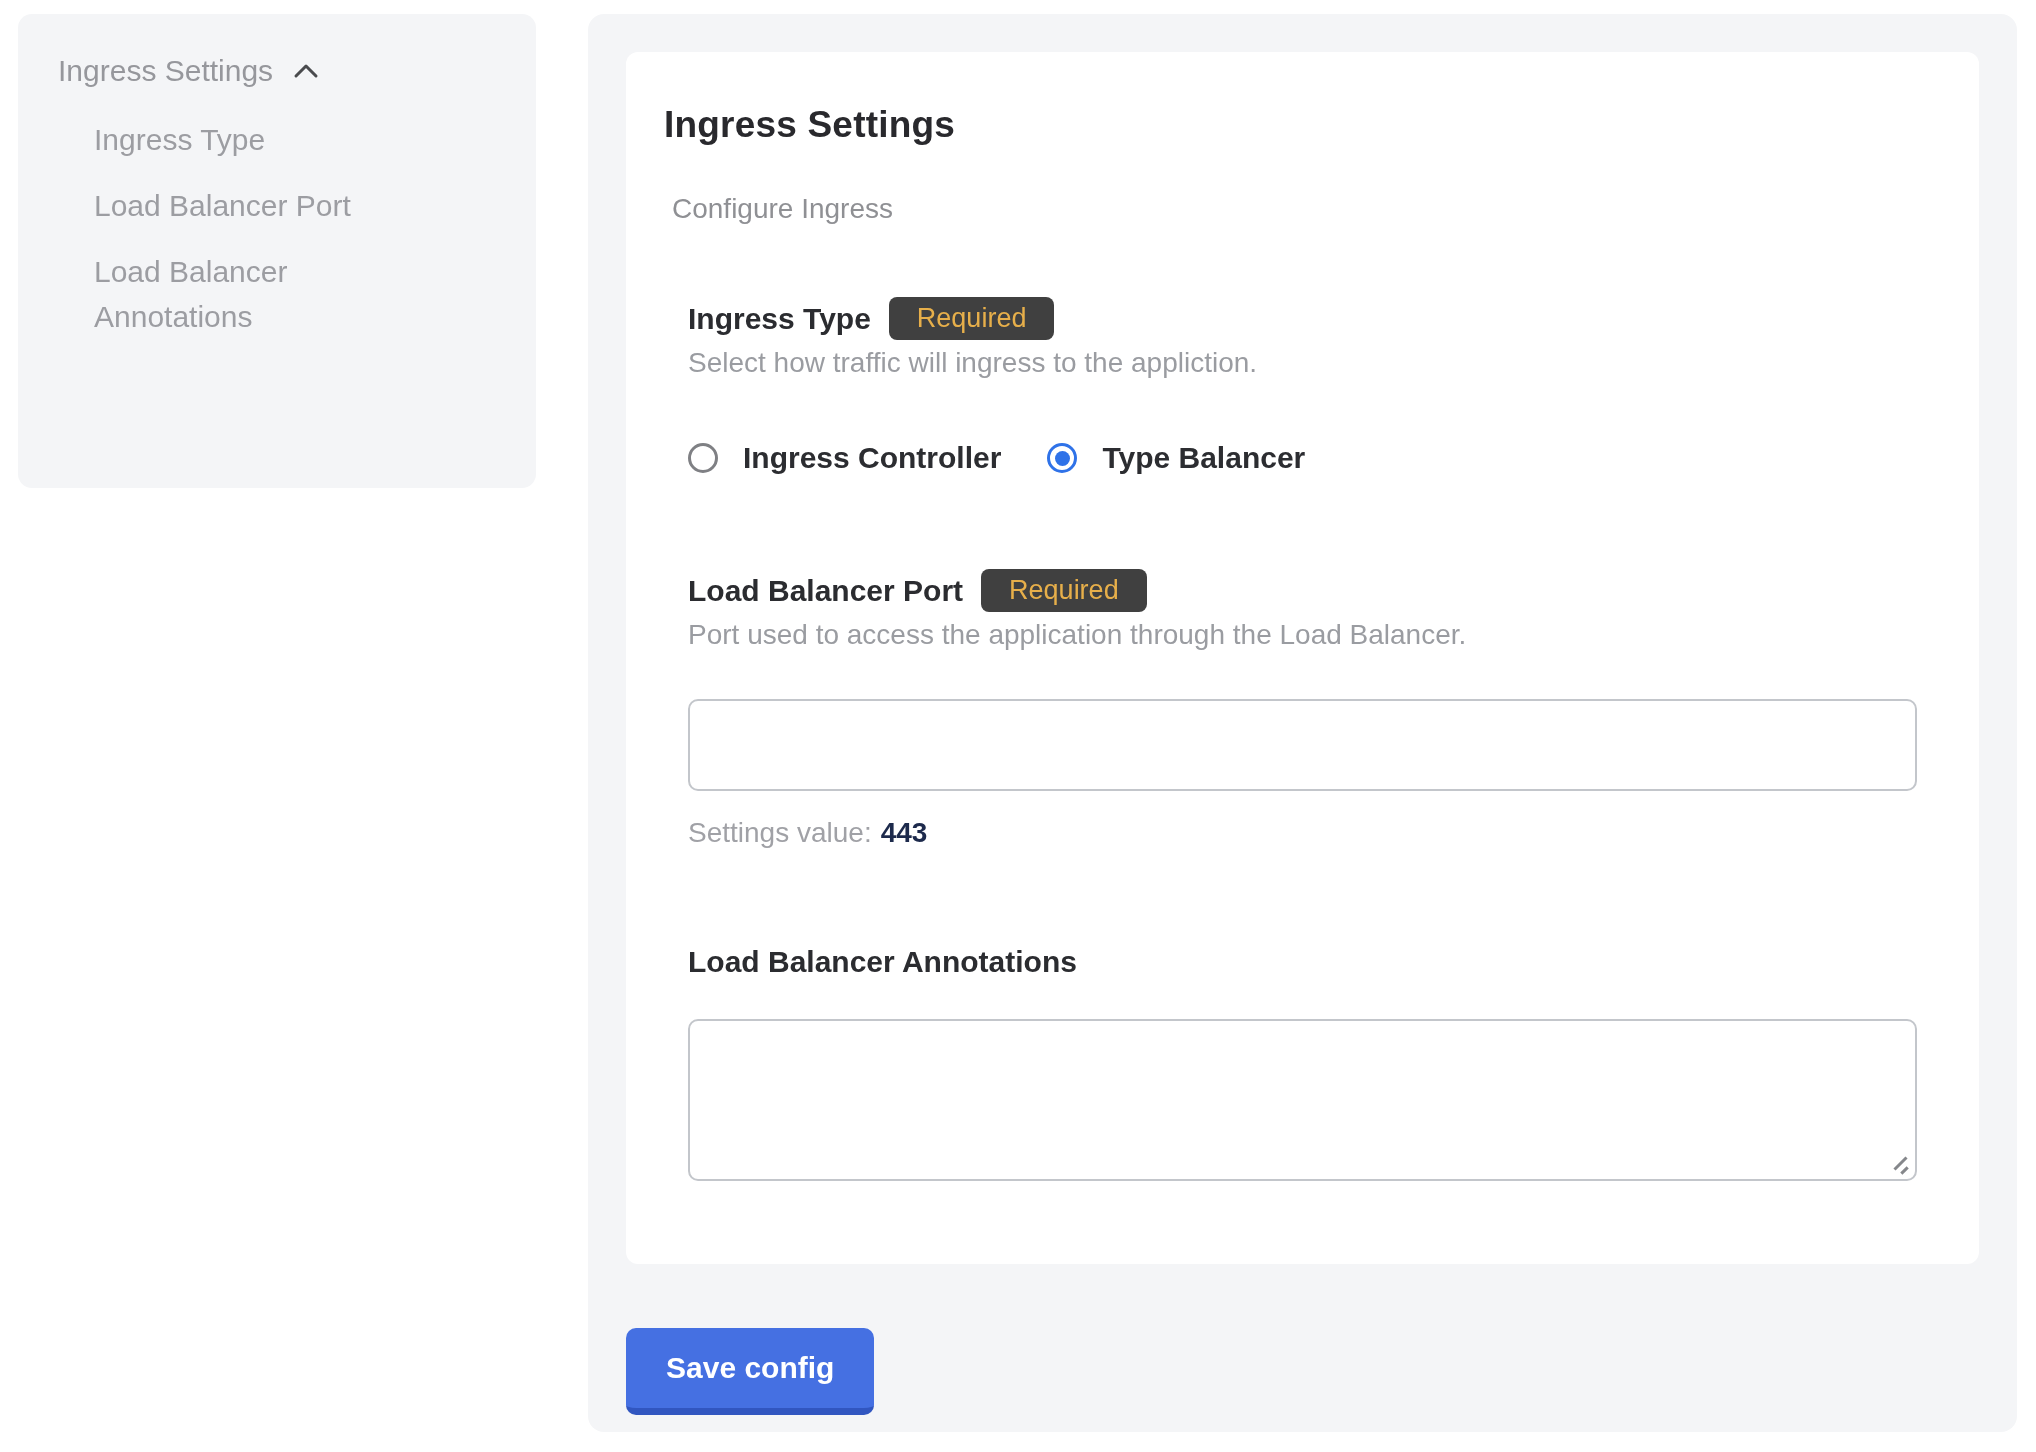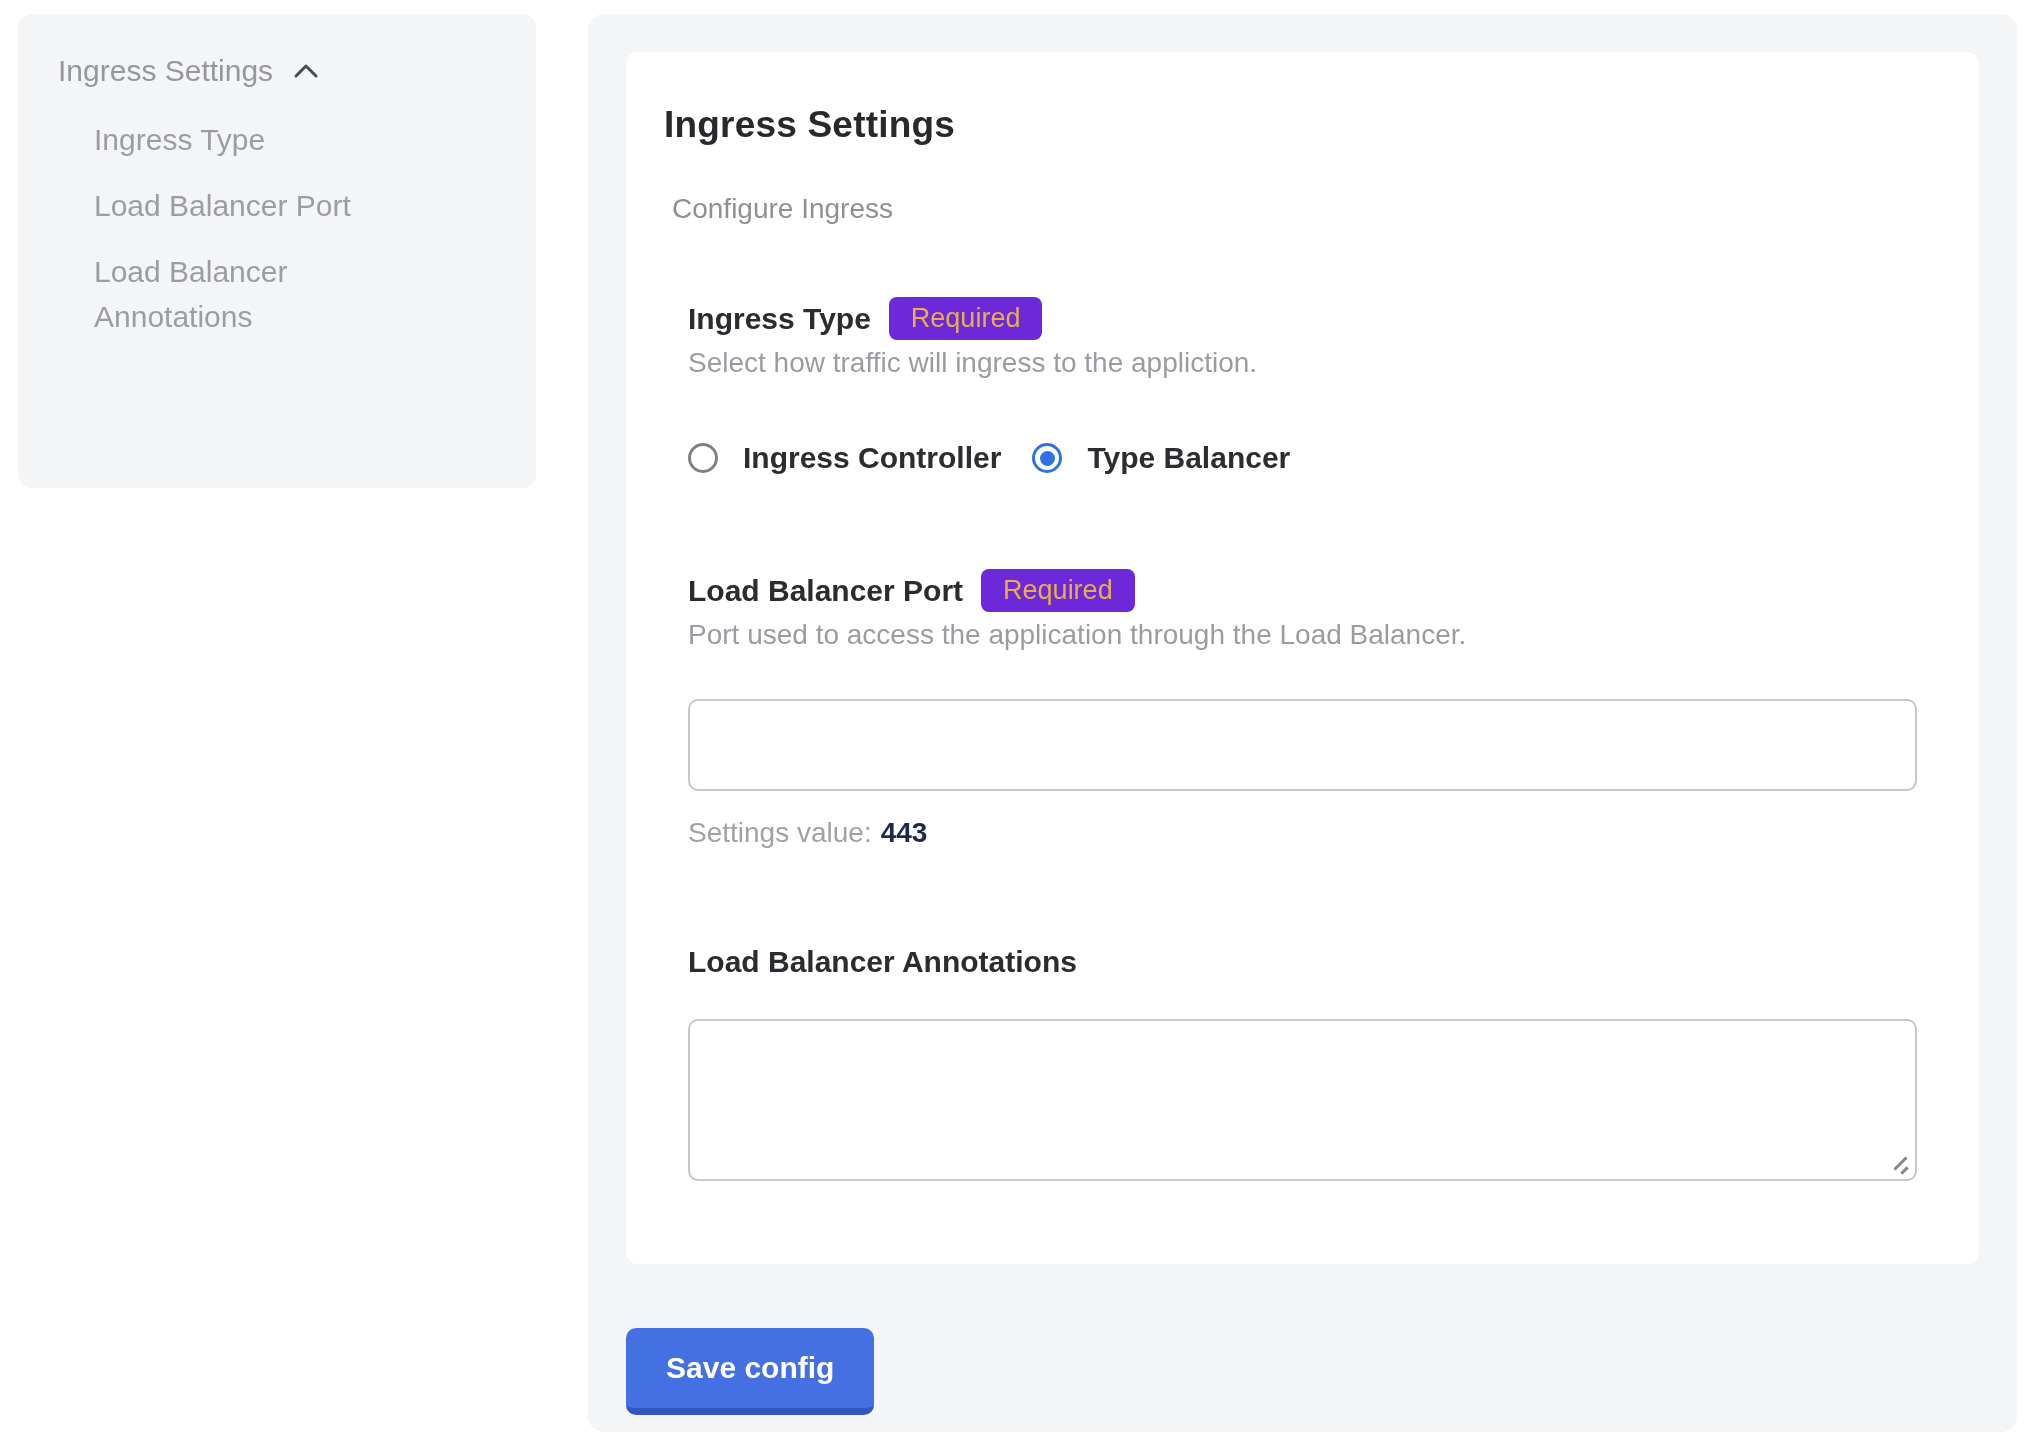--- a/index.html
+++ b/index.html
@@ -58,26 +58,26 @@
   .card-subtitle { margin: 47px 8px 0; font-size: 28px; color: #8f9094; }
 
   .section { margin-left: 24px; margin-right: 24px; }
   .section-ingress-type { margin-top: 72px; }
   .section-lb-port { margin-top: 94px; }
   .section-lb-annotations { margin-top: 96px; }
 
   .title-row { display: flex; align-items: center; gap: 18px; }
   .section-title { margin: 0; font-size: 30px; font-weight: 700; color: #2b2c30; }
   .badge {
-    font-size: 27px; color: #e7af4a; background: #6d28d9;
-    padding: 6px 22px; border-radius: 8px; line-height: 1.15;
+    font-size: 27px; color: #e7af4a; background: #404040;
+    padding: 6px 28px; border-radius: 8px; line-height: 1.15;
   }
   .desc { margin: 7px 0 0; font-size: 28px; color: #9a9ca1; }
 
-  .radio-row { display: flex; align-items: center; margin-top: 62px; gap: 31px; }
+  .radio-row { display: flex; align-items: center; margin-top: 62px; gap: 46px; }
   .radio-option {
     display: flex; align-items: center; gap: 25px;
     font-size: 30px; font-weight: 700; color: #2c2d31;
     cursor: pointer;
   }
   .radio {
     width: 30px; height: 30px; flex: none;
     border-radius: 50%; border: 3px solid #7f8084; background: #fff;
     display: flex; align-items: center; justify-content: center;
   }

